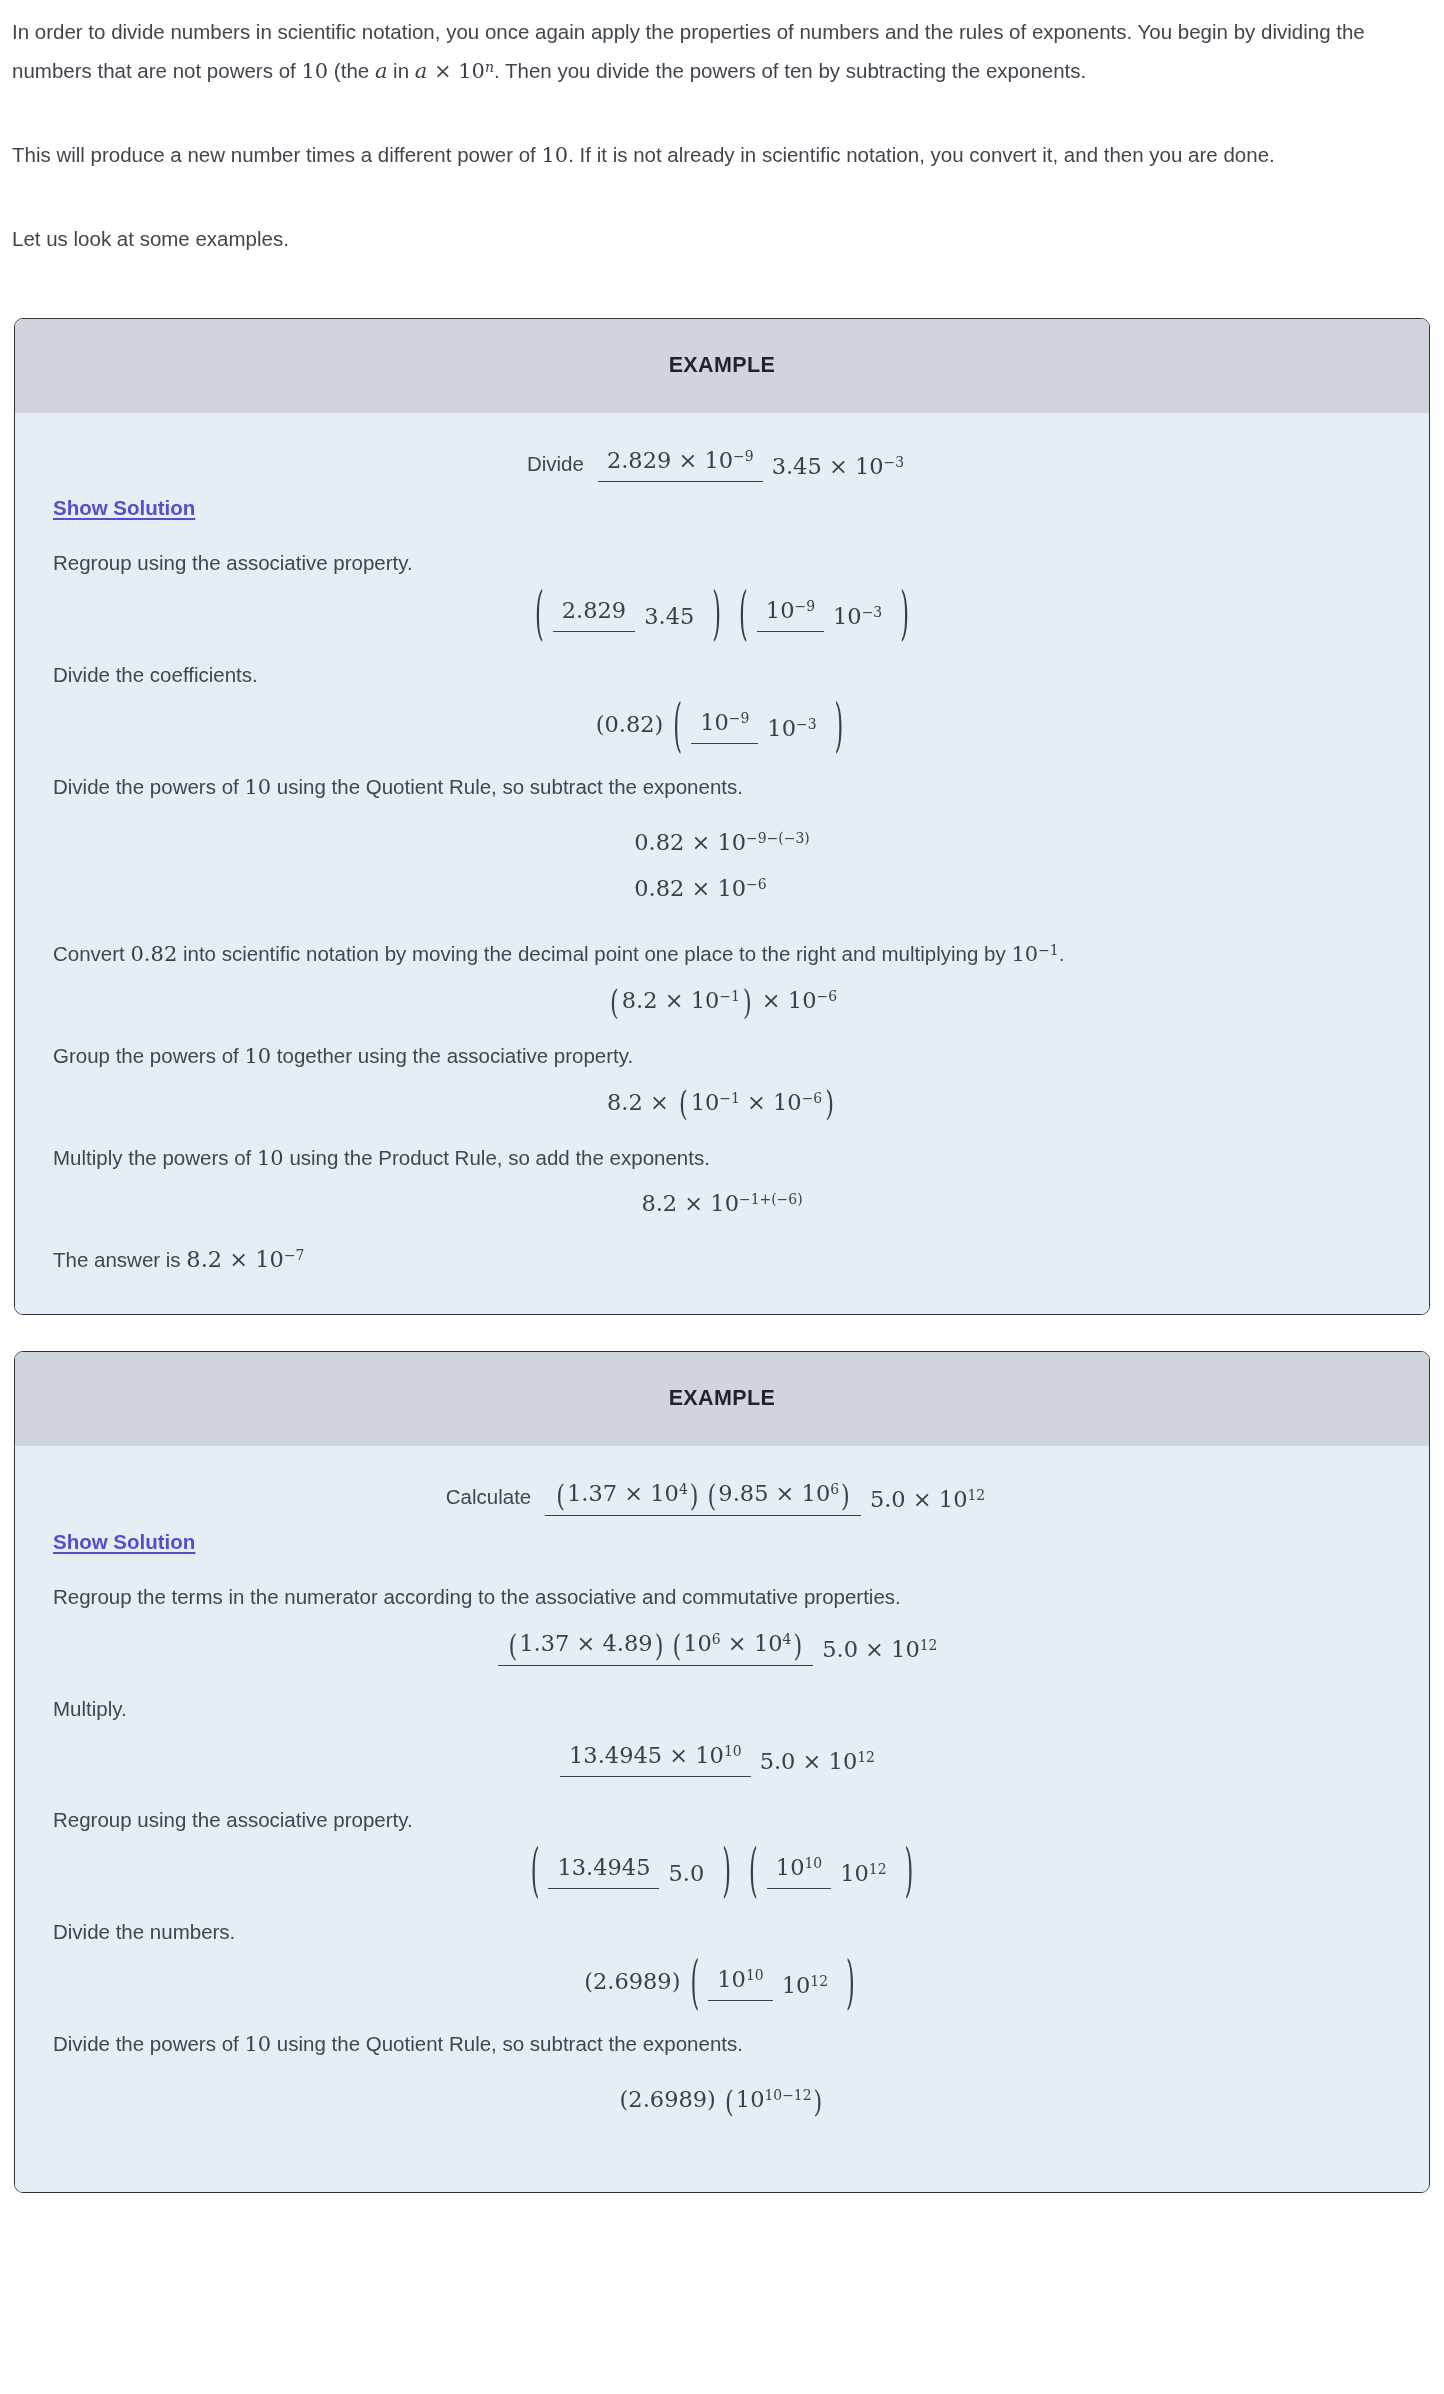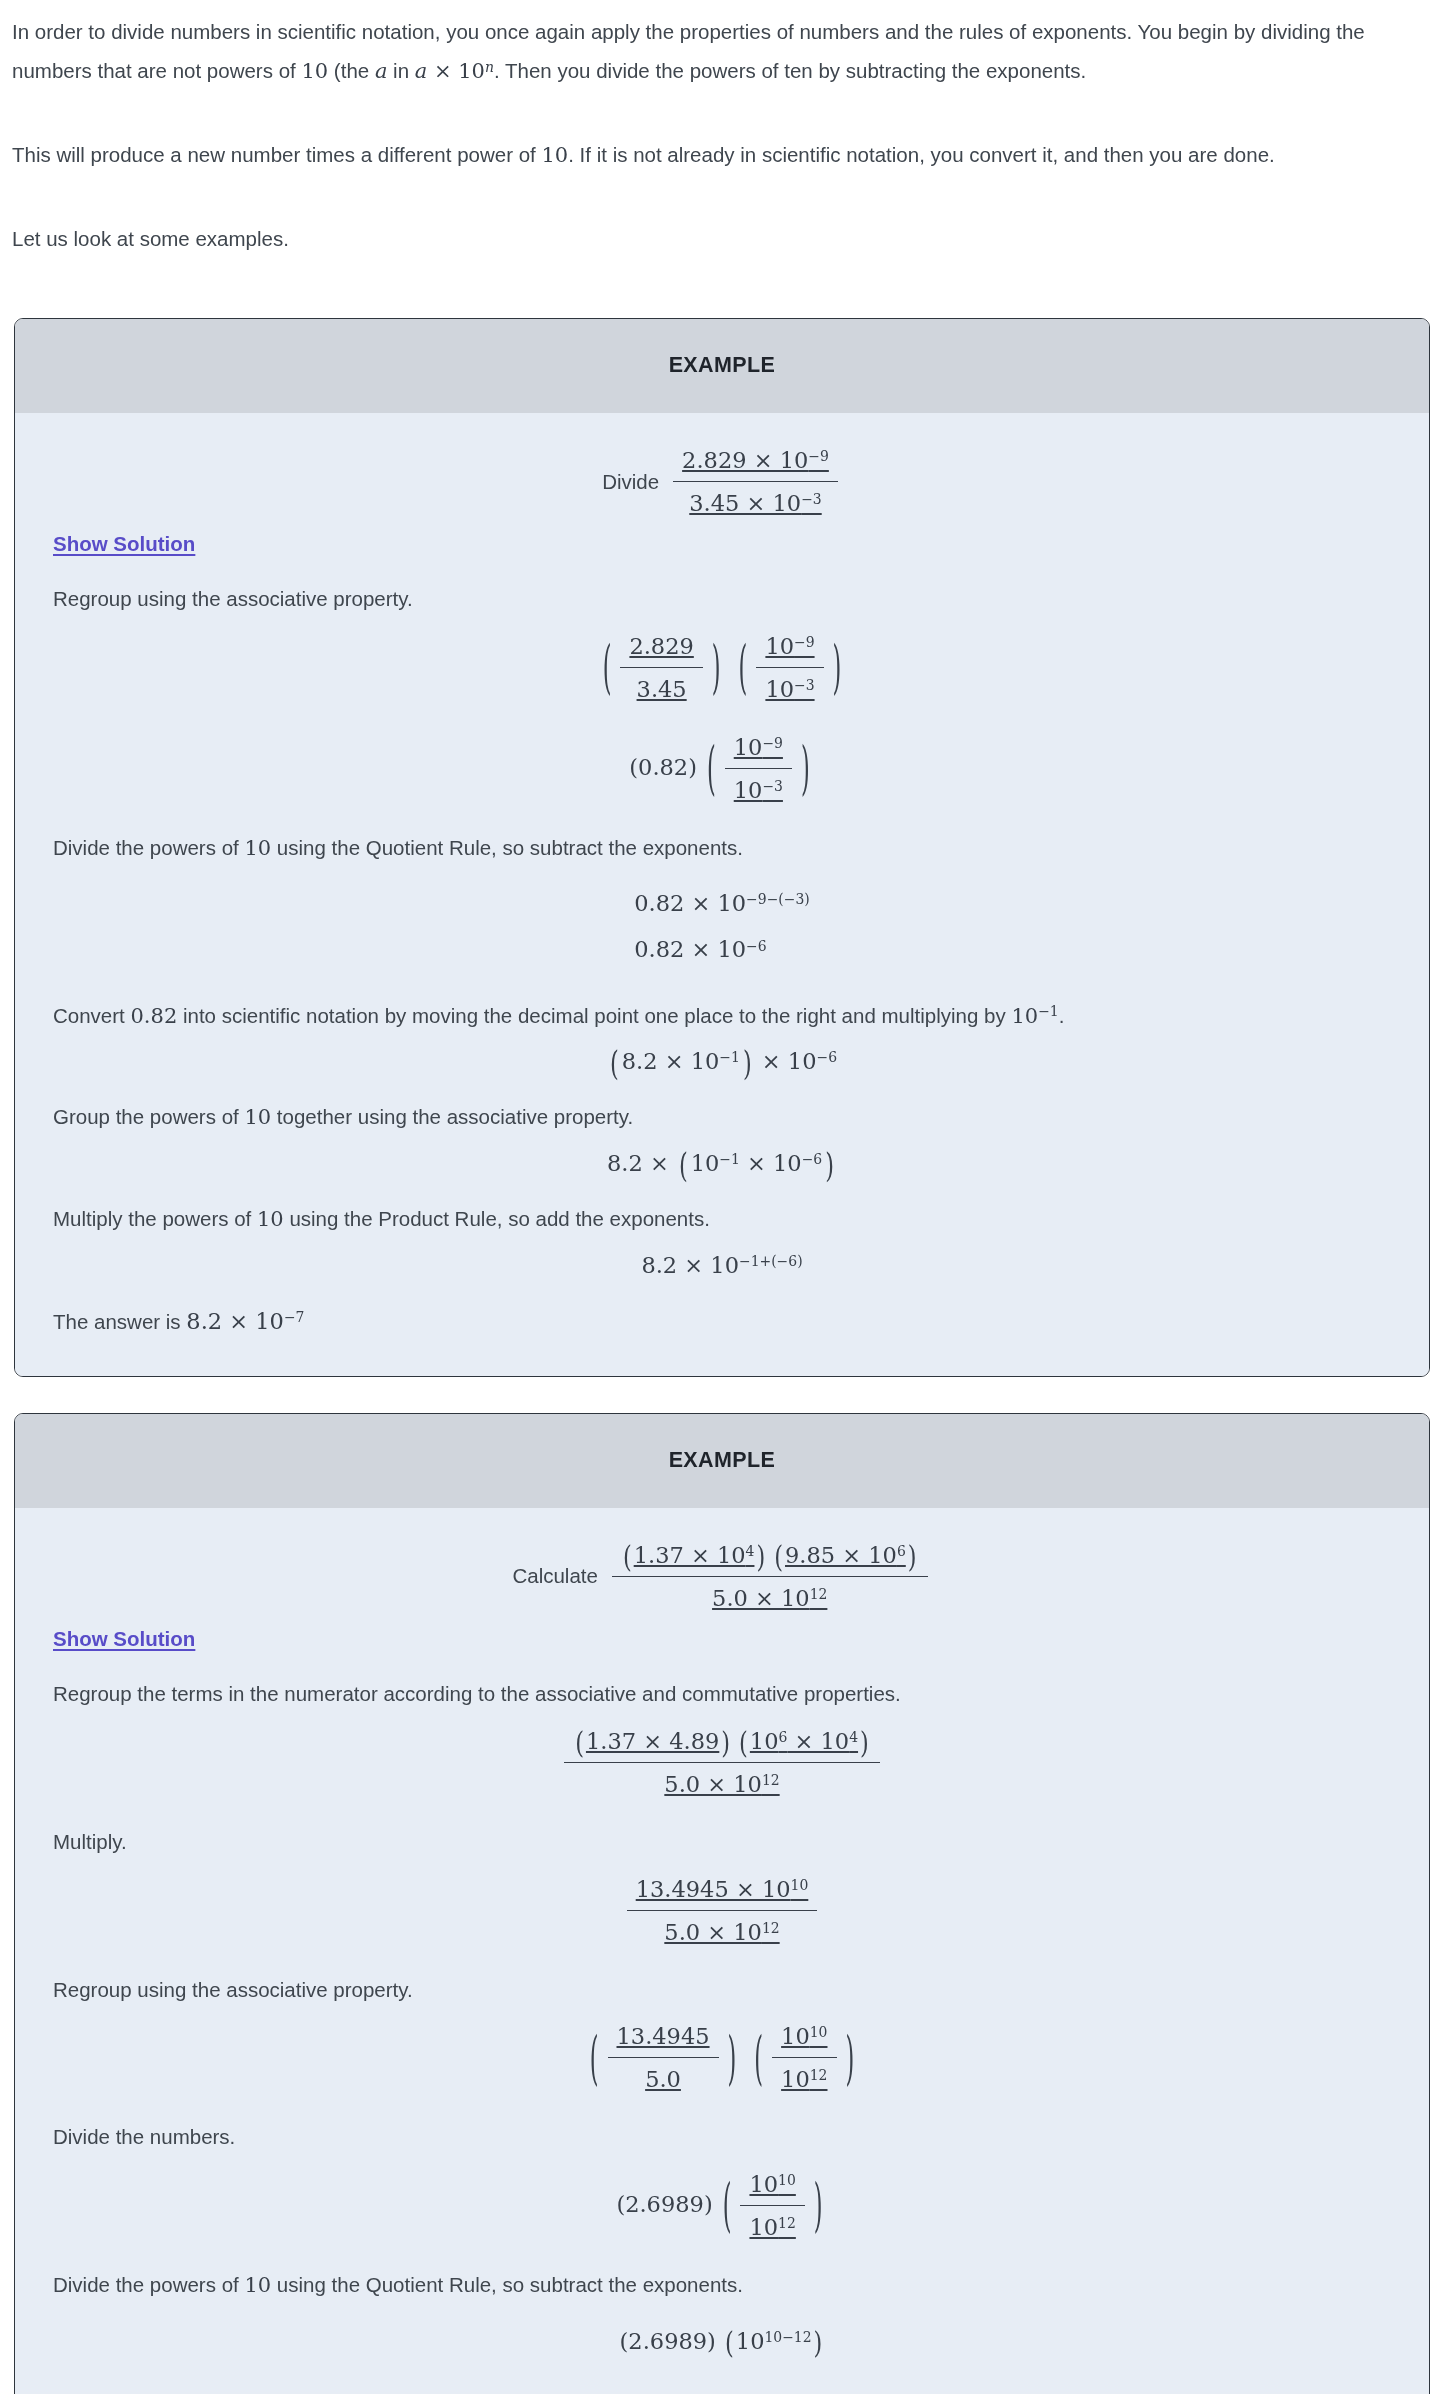--- a/index.html
+++ b/index.html
@@ -52,21 +52,21 @@
     margin: 16px 0 28px;
   }
   .math-line.problem { margin: 6px 0 14px; }
   .mtext {
     font-family: "Liberation Sans", sans-serif;
     font-size: 20.5px;
     color: #3f464e;
     margin-right: 10px;
     vertical-align: middle;
   }
-  .frac { display: inline-flex; flex-direction: column; vertical-align: middle; text-align: center; margin: 0 4px; text-decoration: underline; }
+  .frac { display: inline-flex; flex-direction: row; vertical-align: middle; text-align: center; margin: 0 4px; }
   .fnum { display: block; padding: 2px 9px 8px; border-bottom: 1.5px solid #39404a; white-space: nowrap; }
   .fden { display: block; padding: 8px 9px 2px; white-space: nowrap; }
   .bp { display: inline-block; vertical-align: middle; line-height: 1; color: #39404a; }
   .bp-lg { transform: scaleY(2.55); margin: 0 5px; }
   .bp-sm { transform: scaleY(1.5);  margin: 0 3px; }
   .bp-xs { transform: scaleY(1.35); margin: 0 2px; }
   .mgap { display: inline-block; width: 8px; }
   .mgap-sm { display: inline-block; width: 5px; }
   .mstack { display: inline-block; text-align: left; }
   .mrow { display: block; line-height: 2.05; white-space: nowrap; }
@@ -113,20 +113,21 @@
 
       <p class="step-text">Regroup using the associative property.</p>
       <div class="math-line"><span class="bp bp-lg">(</span><span class="frac">
             <span class="fnum">2.829</span>
             <span class="fden">3.45</span>
           </span><span class="bp bp-lg">)</span><span class="mgap"></span><span class="bp bp-lg">(</span><span class="frac">
             <span class="fnum"><span>10</span><sup>−9</sup></span>
             <span class="fden"><span>10</span><sup>−3</sup></span>
           </span><span class="bp bp-lg">)</span></div>
 
+      <p class="step-text">Divide the coefficients.</p>
       <div class="math-line"><span>(0.82)</span><span class="mgap-sm"></span><span class="bp bp-lg">(</span><span class="frac">
             <span class="fnum"><span>10</span><sup>−9</sup></span>
             <span class="fden"><span>10</span><sup>−3</sup></span>
           </span><span class="bp bp-lg">)</span></div>
 
       <p class="step-text"><span>Divide the powers of </span><span class="im">10</span><span> using the Quotient Rule, so subtract the exponents.</span></p>
       <div class="math-line"><span class="mstack"><span class="mrow"><span>0.82 × 10</span><sup>−9−(−3)</sup></span><span class="mrow"><span>0.82 × 10</span><sup>−6</sup></span></span></div>
 
       <p class="step-text"><span>Convert </span><span class="im">0.82</span><span> into scientific notation by moving the decimal point one place to the right and multiplying by </span><span class="im">10</span><sup class="im">−1</sup><span>.</span></p>
       <div class="math-line"><span class="bp bp-sm">(</span><span>8.2 × 10</span><sup>−1</sup><span class="bp bp-sm">)</span><span> × 10</span><sup>−6</sup></div>

